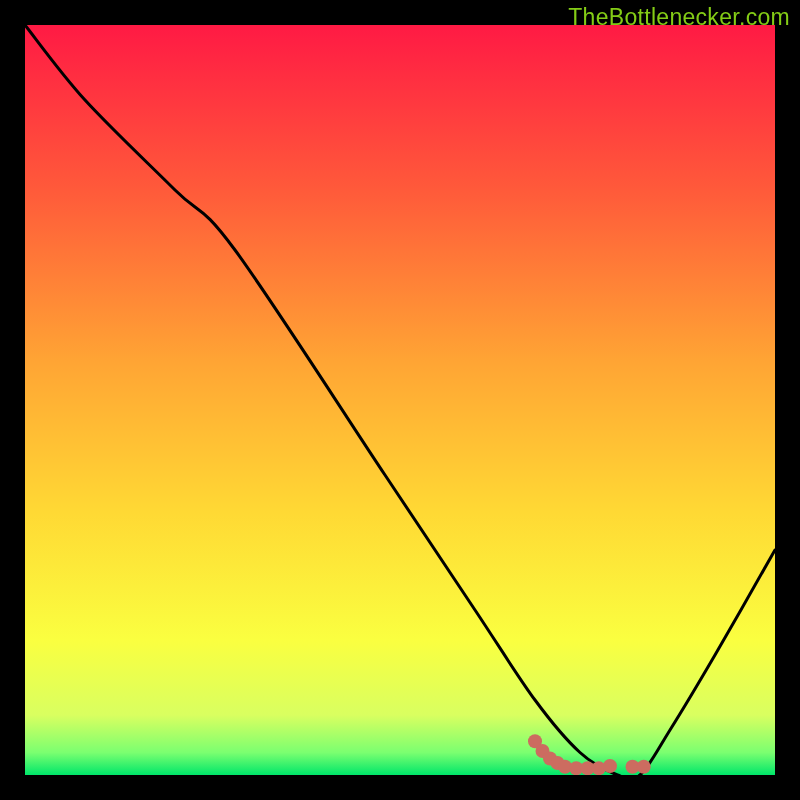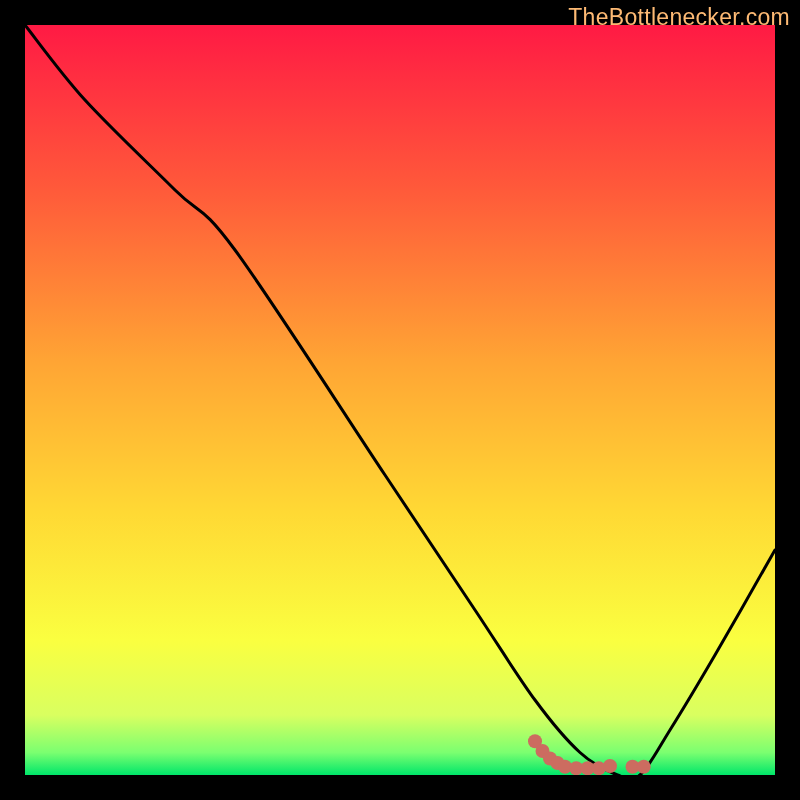--- a/index.html
+++ b/index.html
@@ -14,21 +14,21 @@
   .frame {
     position: relative;
     width: 800px;
     height: 800px;
     background: #000000;
   }
   .attribution {
     position: absolute;
     top: 4px;
     right: 10px;
-    color: #fdba74;
+    color: #84cc16;
     font-size: 23px;
     font-weight: 500;
     letter-spacing: 0.3px;
   }
   .plot {
     position: absolute;
     left: 25px;
     top: 25px;
     width: 750px;
     height: 750px;

